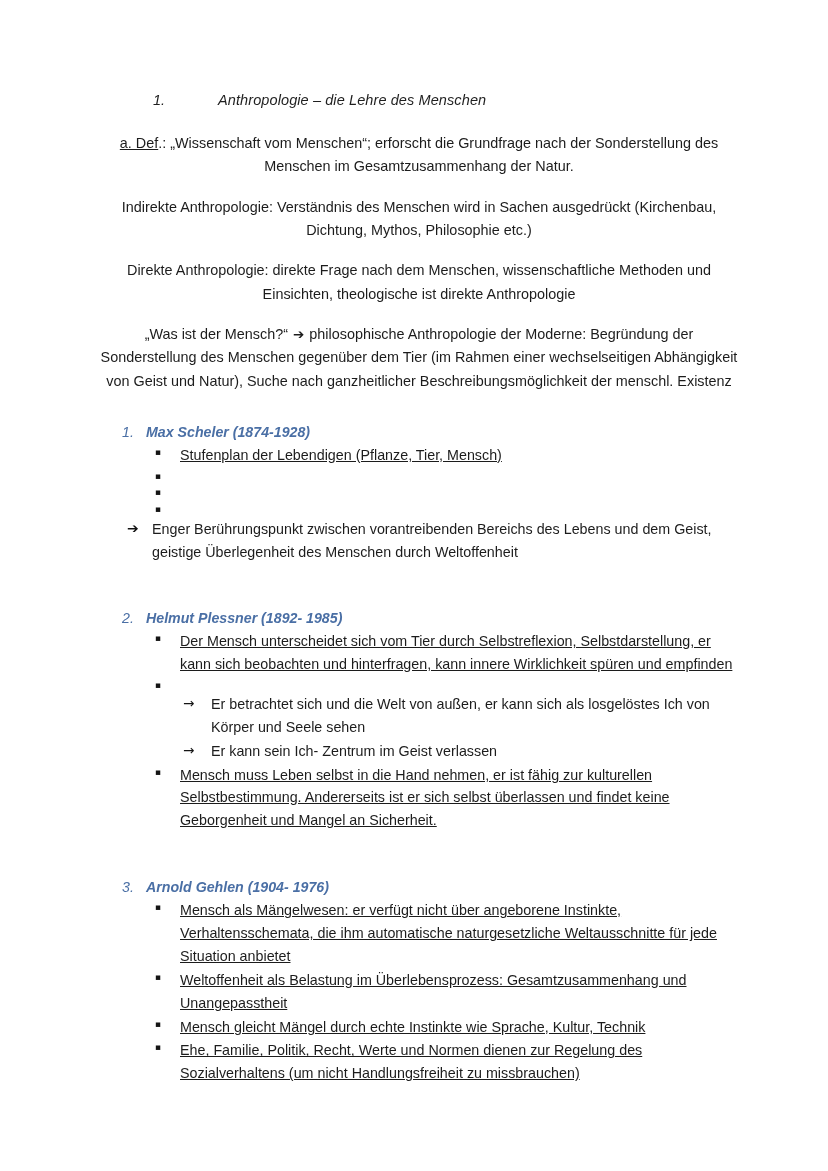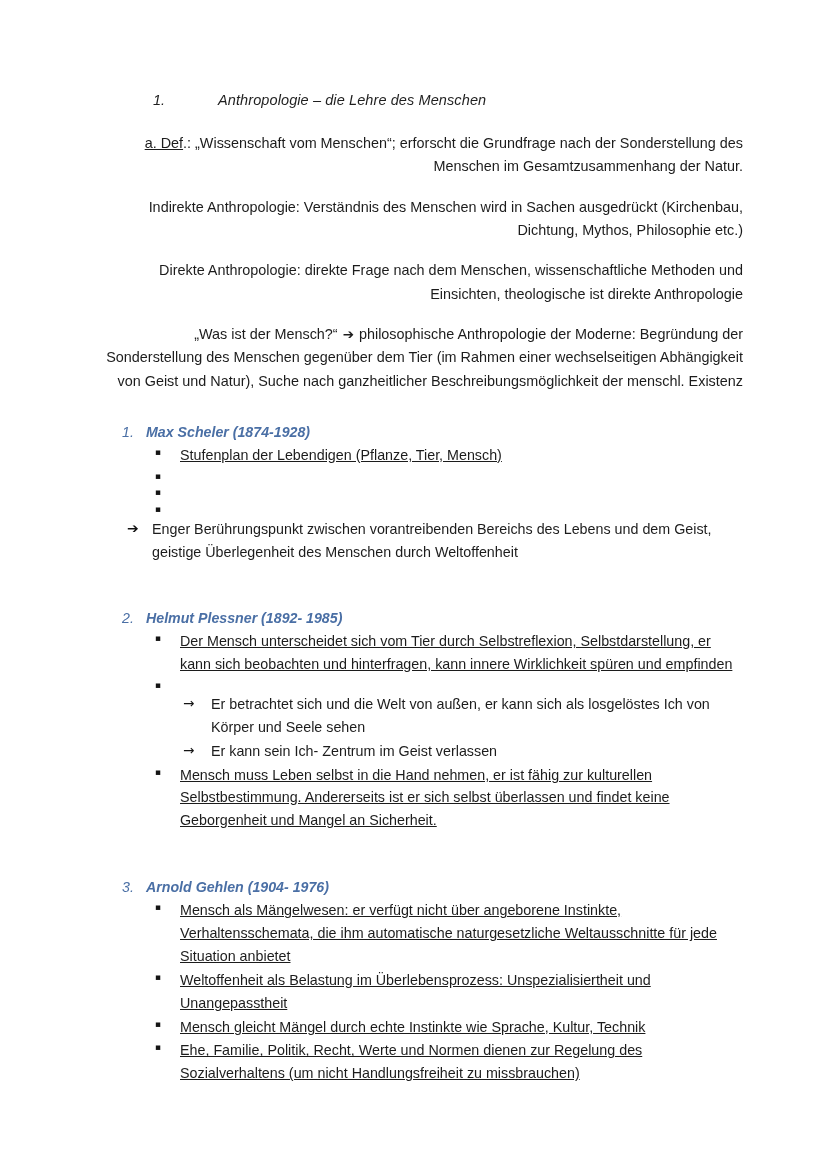--- a/index.html
+++ b/index.html
@@ -56,21 +56,21 @@
     font-style: italic;
     letter-spacing: 0.1px;
   }
 
   
   .para {
     font-size: 14.4px;
     line-height: 1.62;
     margin: 0 0 17px 0;
     color: #1c1c1c;
-    text-align: right;
+    text-align: center;
   }
   .u { text-decoration: underline; }
 
   .arrow-inline {
     font-family: "DejaVu Sans", sans-serif;
     font-weight: 700;
     font-size: 13.5px;
     padding: 0 1px;
   }
 
@@ -235,21 +235,21 @@
         <span class="section-num">3.</span>
         <span class="section-title">Arnold Gehlen (1904- 1976)</span>
       </div>
       <ul class="bullets">
         <li class="bullet">
           <span class="bullet-mark">▪</span>
           <span class="bullet-text">Mensch als Mängelwesen: er verfügt nicht über angeborene Instinkte, Verhaltensschemata, die ihm automatische naturgesetzliche Weltausschnitte für jede Situation anbietet</span>
         </li>
         <li class="bullet">
           <span class="bullet-mark">▪</span>
-          <span class="bullet-text">Weltoffenheit als Belastung im Überlebensprozess: Unspezialisiertheit und Unangepasstheit</span>
+          <span class="bullet-text">Weltoffenheit als Belastung im Überlebensprozess: Gesamtzusammenhang und Unangepasstheit</span>
         </li>
         <li class="bullet">
           <span class="bullet-mark">▪</span>
           <span class="bullet-text">Mensch gleicht Mängel durch echte Instinkte wie Sprache, Kultur, Technik</span>
         </li>
         <li class="bullet">
           <span class="bullet-mark">▪</span>
           <span class="bullet-text">Ehe, Familie, Politik, Recht, Werte und Normen dienen zur Regelung des Sozialverhaltens (um nicht Handlungsfreiheit zu missbrauchen)</span>
         </li>
 

